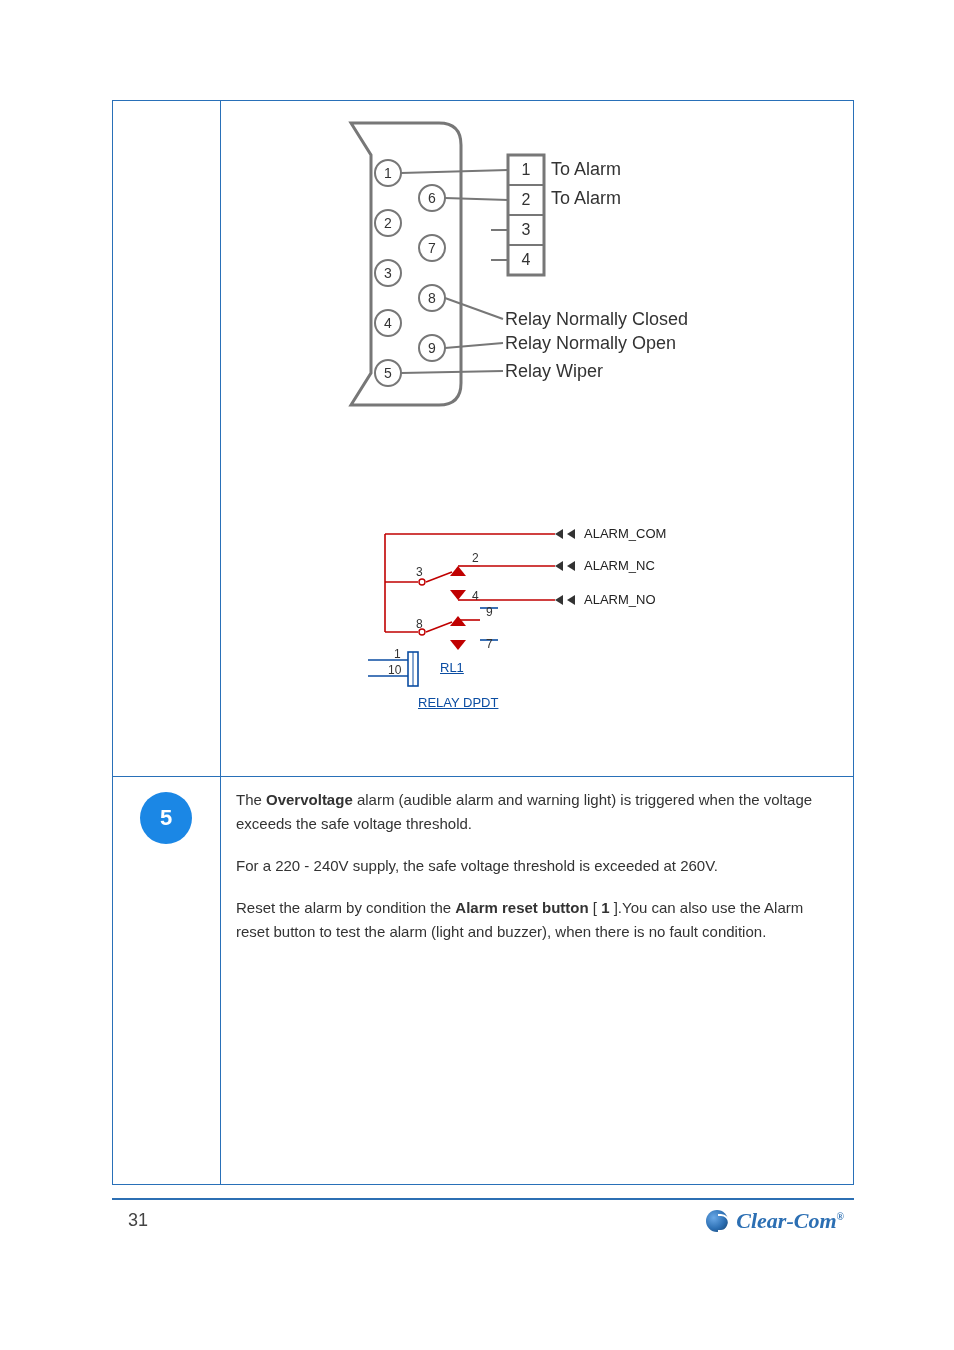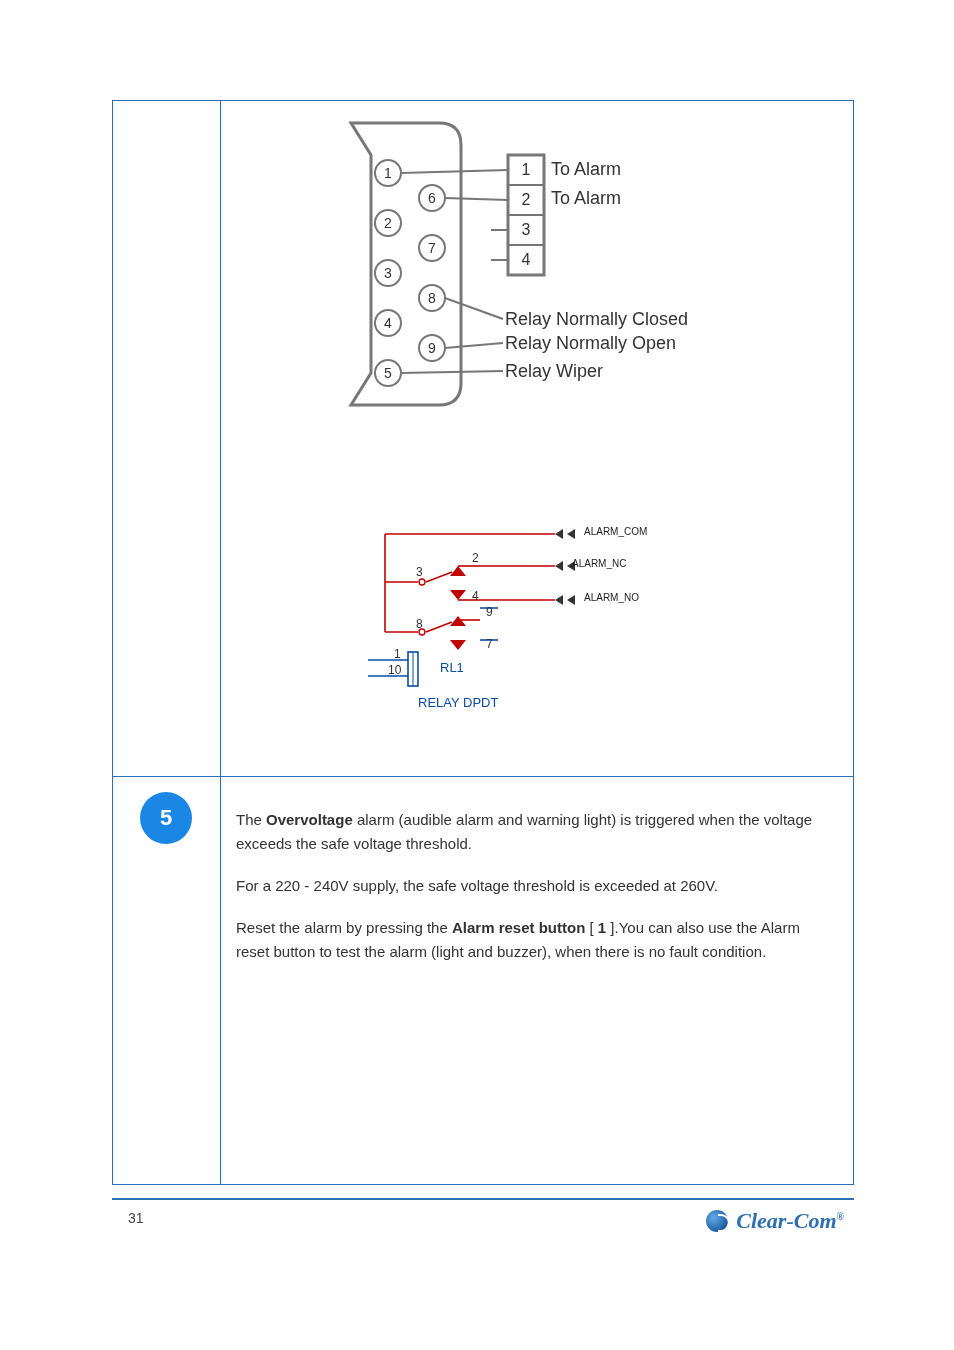--- a/index.html
+++ b/index.html
@@ -12,30 +12,30 @@
 
   .callout-circle { position: absolute; left: 140px; top: 792px; width: 52px; height: 52px; border-radius: 50%; background: #1b87e5; display: flex; align-items: center; justify-content: center; color: #fff; font-weight: bold; font-size: 22px; }
 
   
   .diag1 { position: absolute; left: 333px; top: 115px; width: 420px; height: 305px; }
   
   .diag2 { position: absolute; left: 340px; top: 500px; width: 400px; height: 260px; }
 
   .d1-label { position: absolute; font-size: 18px; color: #333; }
 
-  .d2-net { position: absolute; font-size: 10px; color: #222; white-space: nowrap; }
-  .d2-des { position: absolute; font-size: 13px; color: #0b4da2; white-space: nowrap; }
+  .d2-net { position: absolute; font-size: 13px; color: #222; white-space: nowrap; }
+  .d2-des { position: absolute; font-size: 13px; color: #0b4da2; white-space: nowrap; text-decoration: underline; }
 
-  .text-block { position: absolute; left: 236px; top: 788px; width: 600px; font-size: 15px; color: #333; line-height: 1.6; margin-top: 20px; }
+  .text-block { position: absolute; left: 236px; top: 788px; width: 600px; font-size: 15px; color: #333; line-height: 1.6; }
   .text-block .para { margin-bottom: 18px; }
   .text-block .bold { font-weight: bold; }
   .text-block .ital { font-style: italic; }
 
   .footer-line { position: absolute; left: 112px; top: 1198px; width: 742px; height: 0; border-top: 2px solid #2c6fb3; }
-  .footer-pagenum { position: absolute; left: 128px; top: 1210px; font-size: 14px; color: #444; }
+  .footer-pagenum { position: absolute; left: 128px; top: 1210px; font-size: 18px; color: #444; }
   .brand { position: absolute; right: 110px; top: 1208px; display: flex; align-items: center; gap: 8px; justify-content: space-between; }
   .brand-mark { width: 22px; height: 22px; border-radius: 50%; background: radial-gradient(circle at 35% 35%, #6aa9e8 0%, #2c6fb3 55%, #153d66 100%); position: relative; }
   .brand-mark::after { content:''; position:absolute; right:-2px; top:4px; width:10px; height:14px; border:2px solid #fff; border-left:none; border-radius:0 10px 10px 0; }
   .brand-text { font-family: Georgia, 'Times New Roman', serif; font-style: italic; font-weight: bold; font-size: 22px; color: #2c6fb3; }
   .brand-reg { font-size: 10px; color: #2c6fb3; vertical-align: super; }
 
   svg text { font-family: Arial, sans-serif; }
 </style>
 </head>
 <body>
@@ -149,37 +149,37 @@
       <text x="76" y="76" font-size="12" fill="#333">3</text>
       <text x="132" y="62" font-size="12" fill="#333">2</text>
       <text x="132" y="100" font-size="12" fill="#333">4</text>
       <text x="146" y="116" font-size="12" fill="#333">9</text>
       <text x="76" y="128" font-size="12" fill="#333">8</text>
       <text x="146" y="148" font-size="12" fill="#333">7</text>
       <text x="54" y="158" font-size="12" fill="#333">1</text>
       <text x="48" y="174" font-size="12" fill="#333">10</text>
     </svg>
     <span class="d2-net" style="left:244px; top:26px;">ALARM_COM</span>
-    <span class="d2-net" style="left:232px; top:58px;">ALARM_NC</span>
+    <span class="d2-net" style="left:244px; top:58px;">ALARM_NC</span>
     <span class="d2-net" style="left:244px; top:92px;">ALARM_NO</span>
     <span class="d2-des" style="left:100px; top:160px;">RL1</span>
     <span class="d2-des" style="left:70px;  top:195px;margin-left:8px;">RELAY DPDT</span>
   </div>
 
   <div class="callout-circle">
     <span>5</span>
   </div>
 
   <div class="text-block">
     <p class="para">
       <span>The </span><span class="bold">Overvoltage </span><span>alarm (audible alarm and warning light) is triggered when the voltage exceeds the safe voltage threshold.</span>
     </p>
     <p class="para">For a 220 - 240V supply, the safe voltage threshold is exceeded at 260V.</p>
     <p class="para">
-      <span>Reset the alarm by pressing the </span><span class="bold">Alarm reset button </span><span>[ </span><span class="bold">1 </span><span>].You can also use the Alarm reset button to test the alarm (light and buzzer), when there is no fault condition.</span>
+      <span>Reset the alarm by condition the </span><span class="bold">Alarm reset button </span><span>[ </span><span class="bold">1 </span><span>].You can also use the Alarm reset button to test the alarm (light and buzzer), when there is no fault condition.</span>
     </p>
   </div>
 
   <div class="footer-line"></div>
   <div class="footer-pagenum">31</div>
   <div class="brand">
     <span class="brand-mark"></span>
     <span class="brand-text">
       <span>Clear-Com</span><span class="brand-reg">®</span>
     </span>

